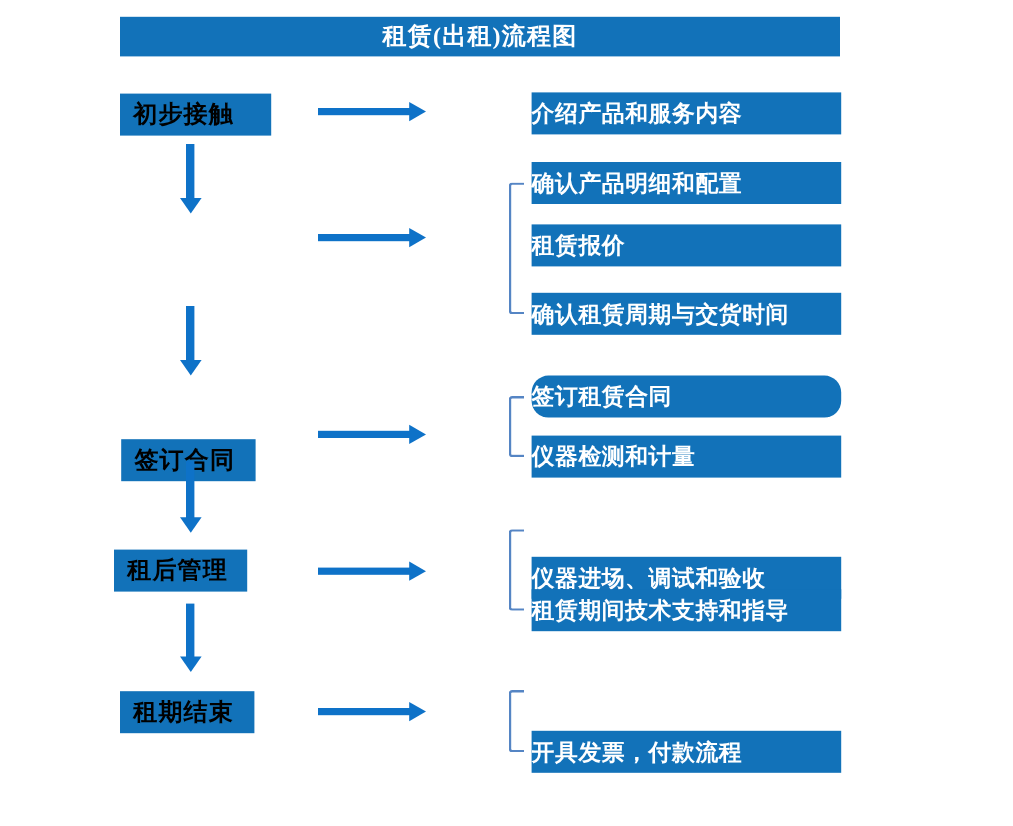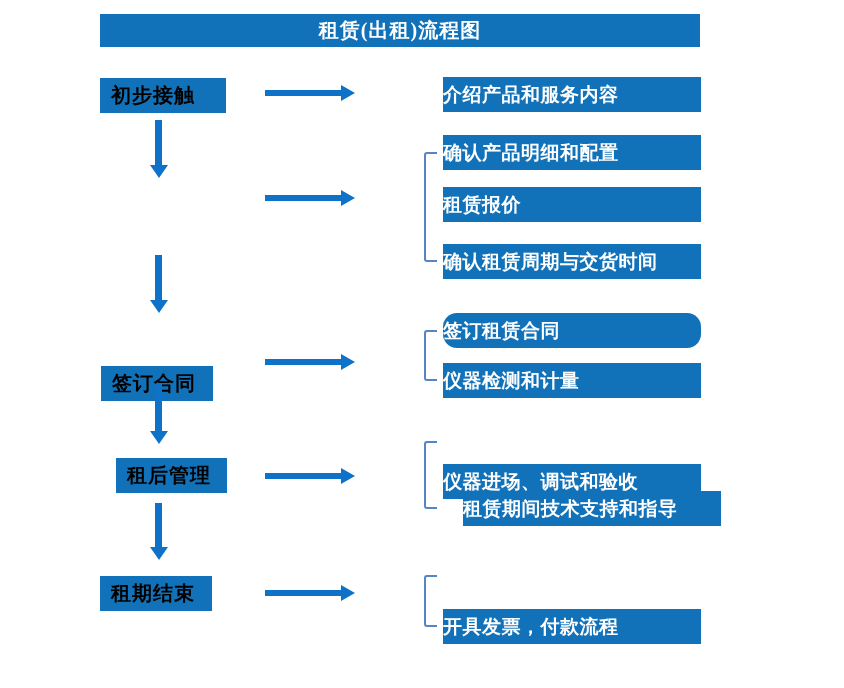--- a/index.html
+++ b/index.html
@@ -49,21 +49,21 @@
 <body>
 
 <div class="canvas">
 
   <div class="title-bar">
     <span>租赁(出租)流程图</span>
   </div>
 
   <div class="stage" style="left:100px; top:78px;  width:126px;">初步接触</div>
   <div class="stage" style="left:101px; top:344px; width:112px;margin-top:22px;">签订合同</div>
-  <div class="stage" style="left:116px; top:458px; width:111px;">租后管理</div>
+  <div class="stage" style="left:95px; top:458px; width:111px;">租后管理</div>
   <div class="stage" style="left:100px; top:576px; width:112px;">租期结束</div>
 
   <div class="varrow" style="top:120px; height:58px;">
       <div class="shaft"></div>
       <div class="head"></div>
     </div>
   <div class="varrow" style="top:255px; height:58px;">
       <div class="shaft"></div>
       <div class="head"></div>
     </div>
@@ -105,17 +105,17 @@
   <div class="out" style="top:77px;">介绍产品和服务内容</div>
 
   <div class="out" style="top:135px;">确认产品明细和配置</div>
   <div class="out" style="top:187px;">租赁报价</div>
   <div class="out" style="top:244px;font-family:Liberation Mono, monospace;">确认租赁周期与交货时间</div>
 
   <div class="out" style="top:313px;border-radius:14px;">签订租赁合同</div>
   <div class="out" style="top:363px;">仪器检测和计量</div>
 
   <div class="out" style="top:424px;margin-top:40px;">仪器进场、调试和验收</div>
-  <div class="out" style="top:491px;margin-left:20px;">租赁期间技术支持和指导</div>
+  <div class="out" style="top:491px;">租赁期间技术支持和指导</div>
 
   <div class="out" style="top:609px;">开具发票，付款流程</div>
 
 </div>
 
 </body></html>

